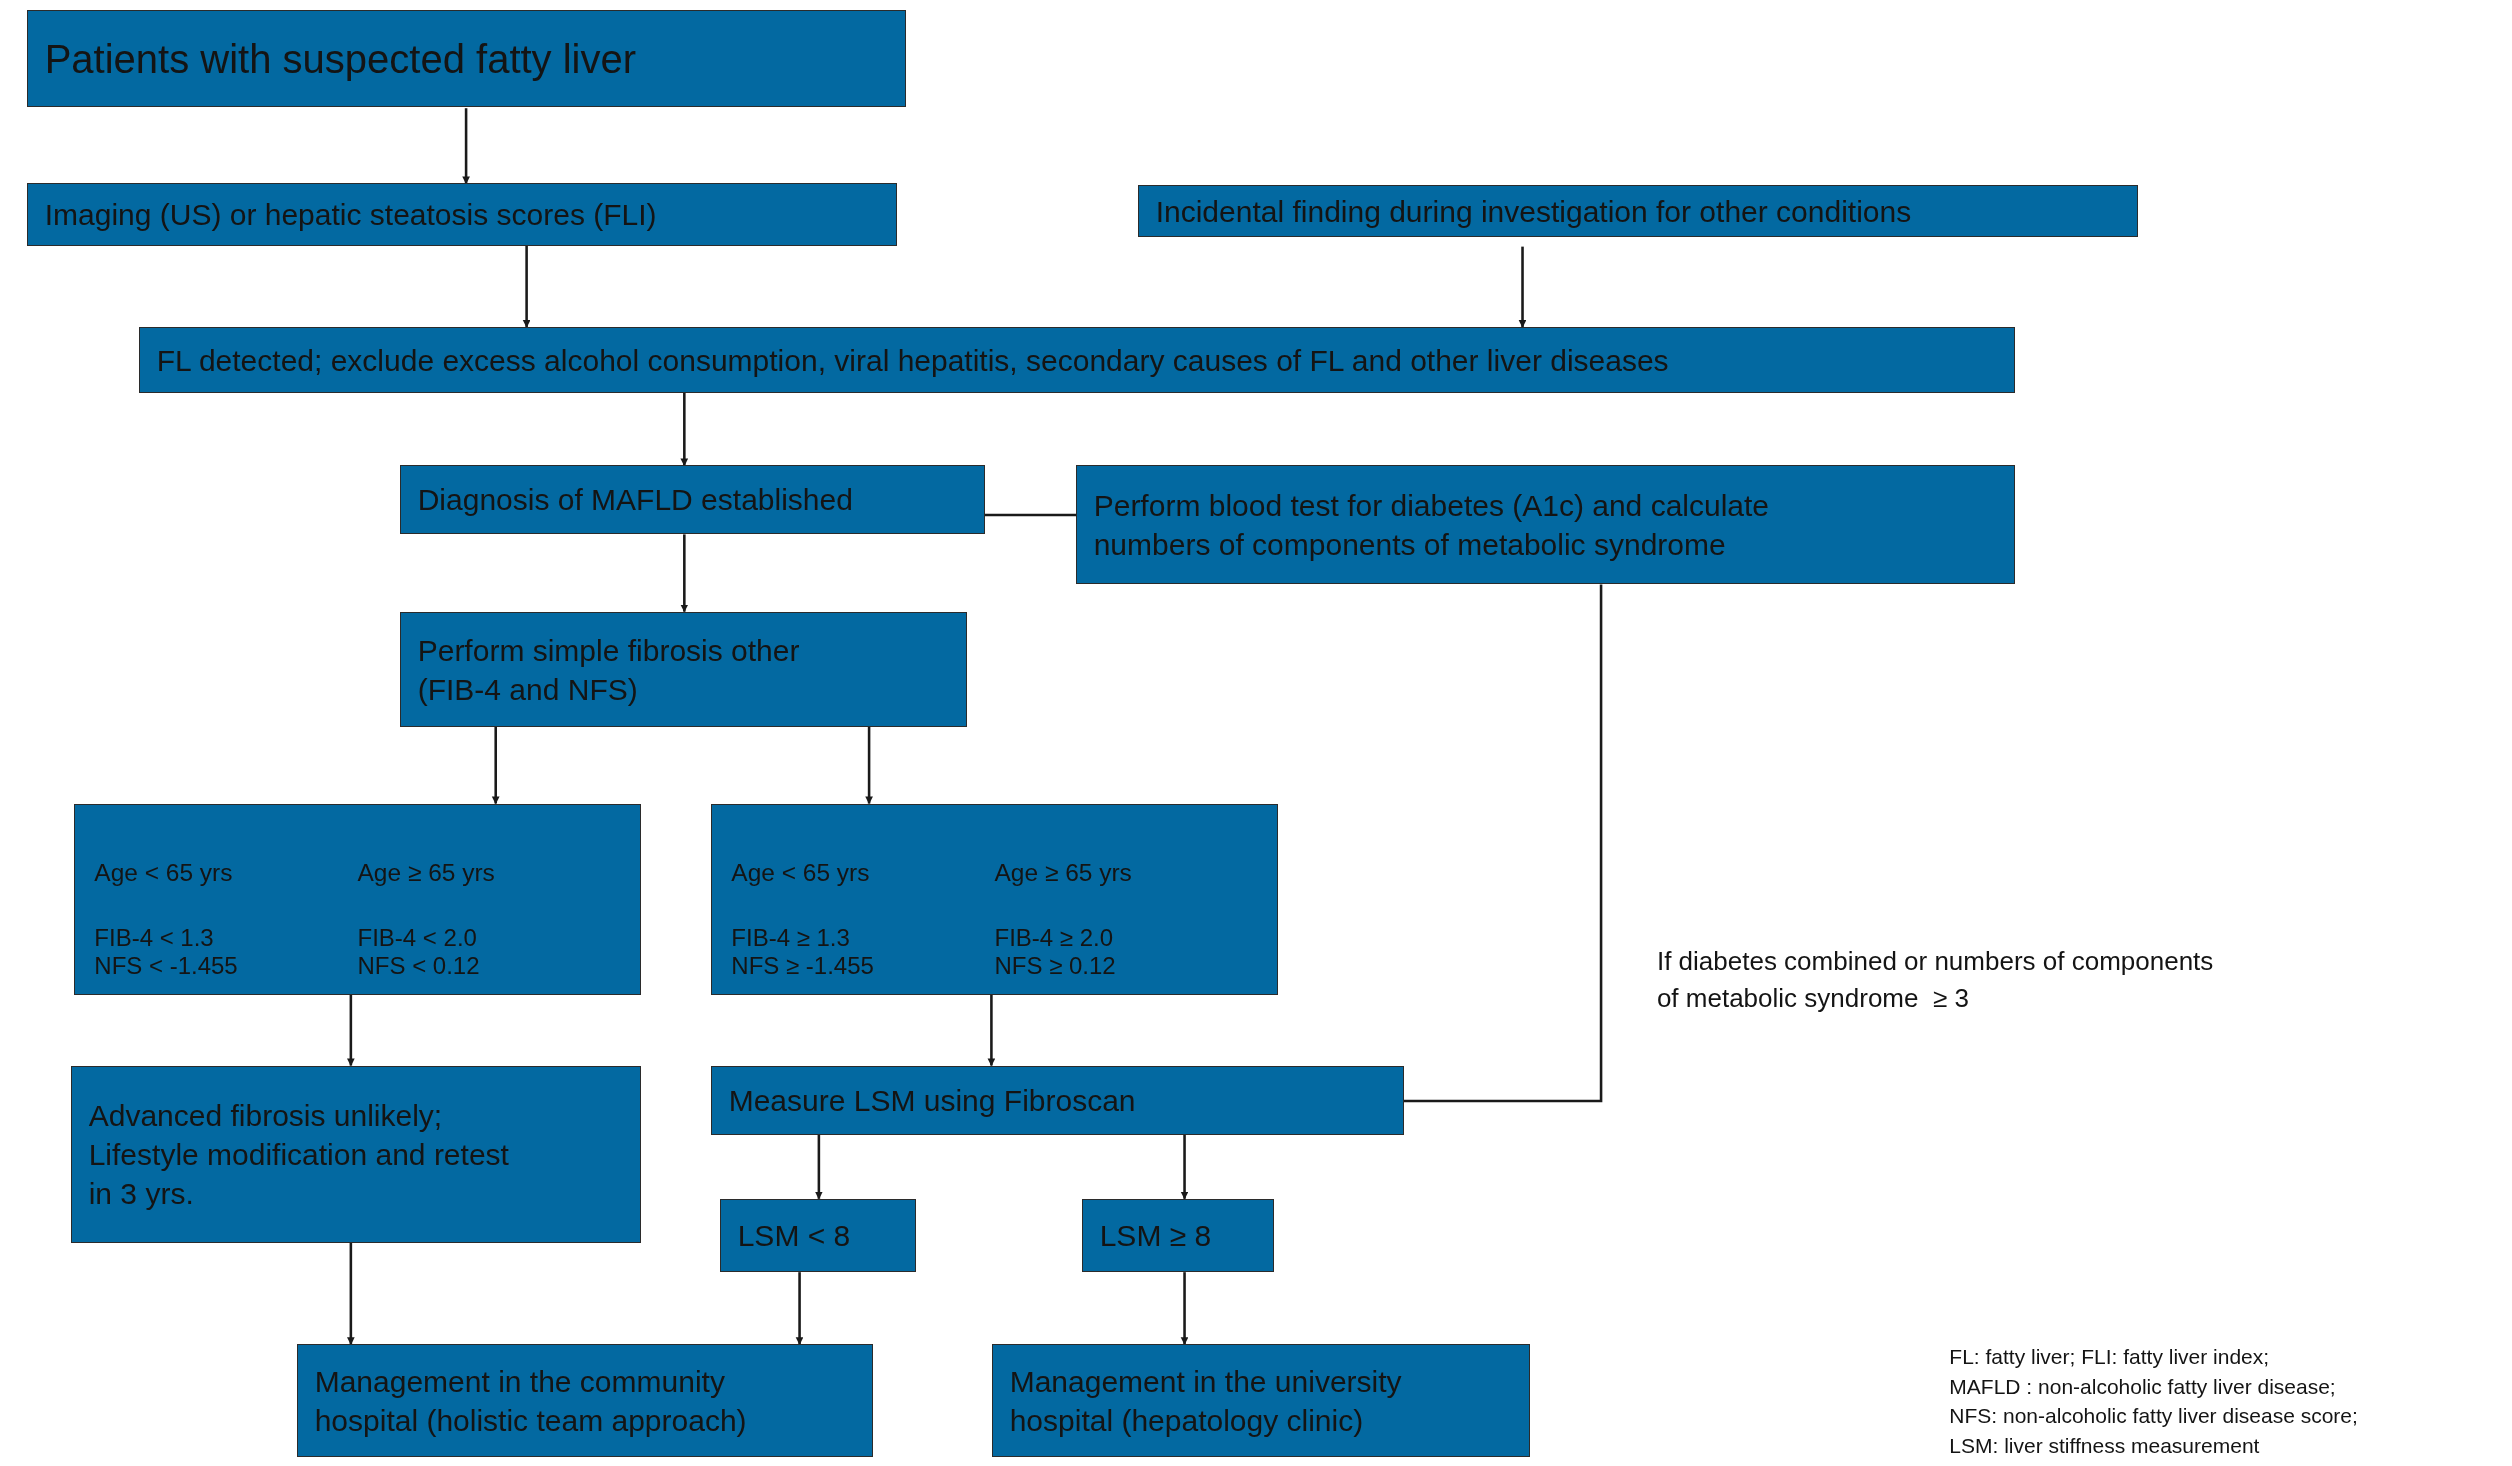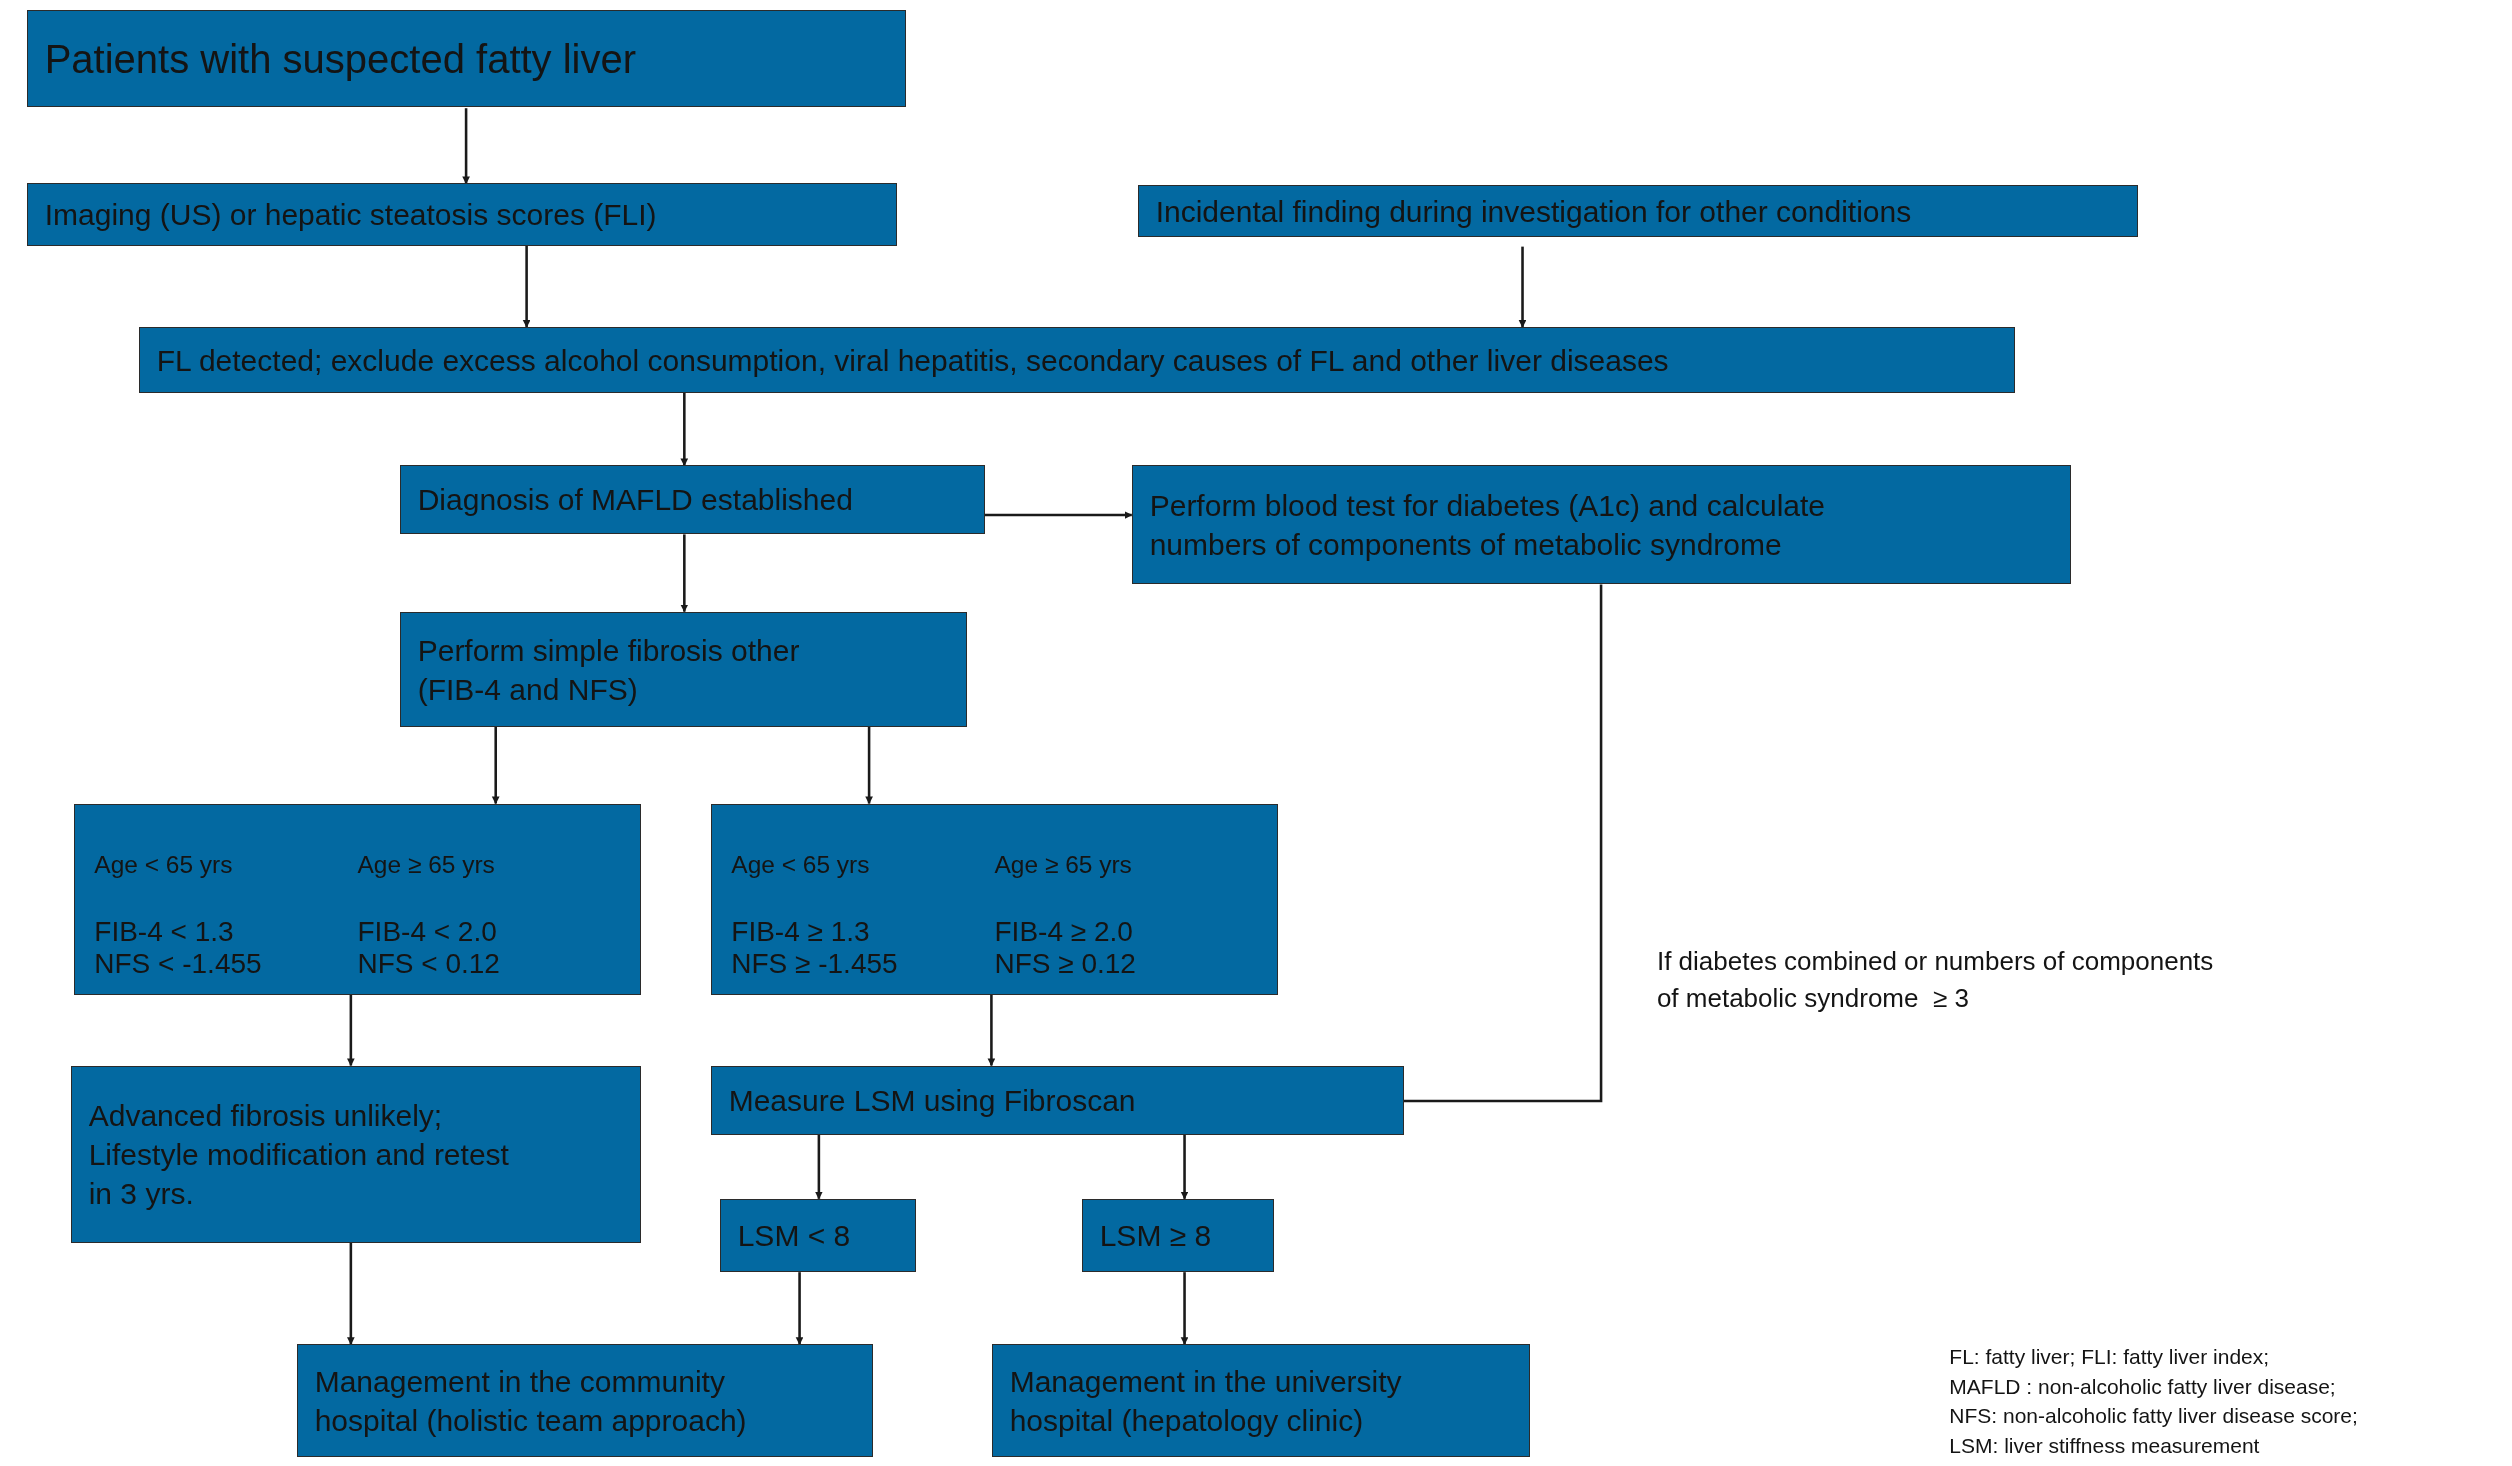--- a/index.html
+++ b/index.html
@@ -39,21 +39,21 @@
     z-index: 2;
   }
   .node .line {
     display: block;
     white-space: pre;
     line-height: 1.30;
   }
   
   .t-title   { font-size: 40px; }
   .t-big     { font-size: 30px; }
-  .t-med     { font-size: 28px; }
+  .t-med     { font-size: 24px; }
   .t-small   { font-size: 24.5px; }
   .t-legend  { font-size: 21px; line-height: 1.42; }
   .t-note    { font-size: 26px; line-height: 1.40; }
 
   
   .crit {
     padding: 14px 19.3px;
     justify-content: flex-end;
   }
   .crit .crit-row {
@@ -132,21 +132,21 @@
   </div>
 
   <div class="node" style="left:139px; top:327px; width:1876px; height:66px;">
     <span class="line t-big">FL detected; exclude excess alcohol consumption, viral hepatitis, secondary causes of FL and other liver diseases</span>
   </div>
 
   <div class="node" style="left:400px; top:465px; width:585px; height:69px;">
     <span class="line t-big">Diagnosis of MAFLD established</span>
   </div>
 
-  <div class="node" style="left:1132px; top:465px; width:939px; height:119px;">
+  <div class="node" style="left:1076px; top:465px; width:939px; height:119px;">
     <span class="line t-big">Perform blood test for diabetes (A1c) and calculate</span>
     <span class="line t-big">numbers of components of metabolic syndrome</span>
   </div>
 
   <div class="node" style="left:400px; top:612px; width:567px; height:115px;">
     <span class="line t-big">Perform simple fibrosis other</span>
     <span class="line t-big">(FIB-4 and NFS)</span>
   </div>
 
   <div class="node crit" style="left:74px; top:804px; width:567px; height:191px;">

